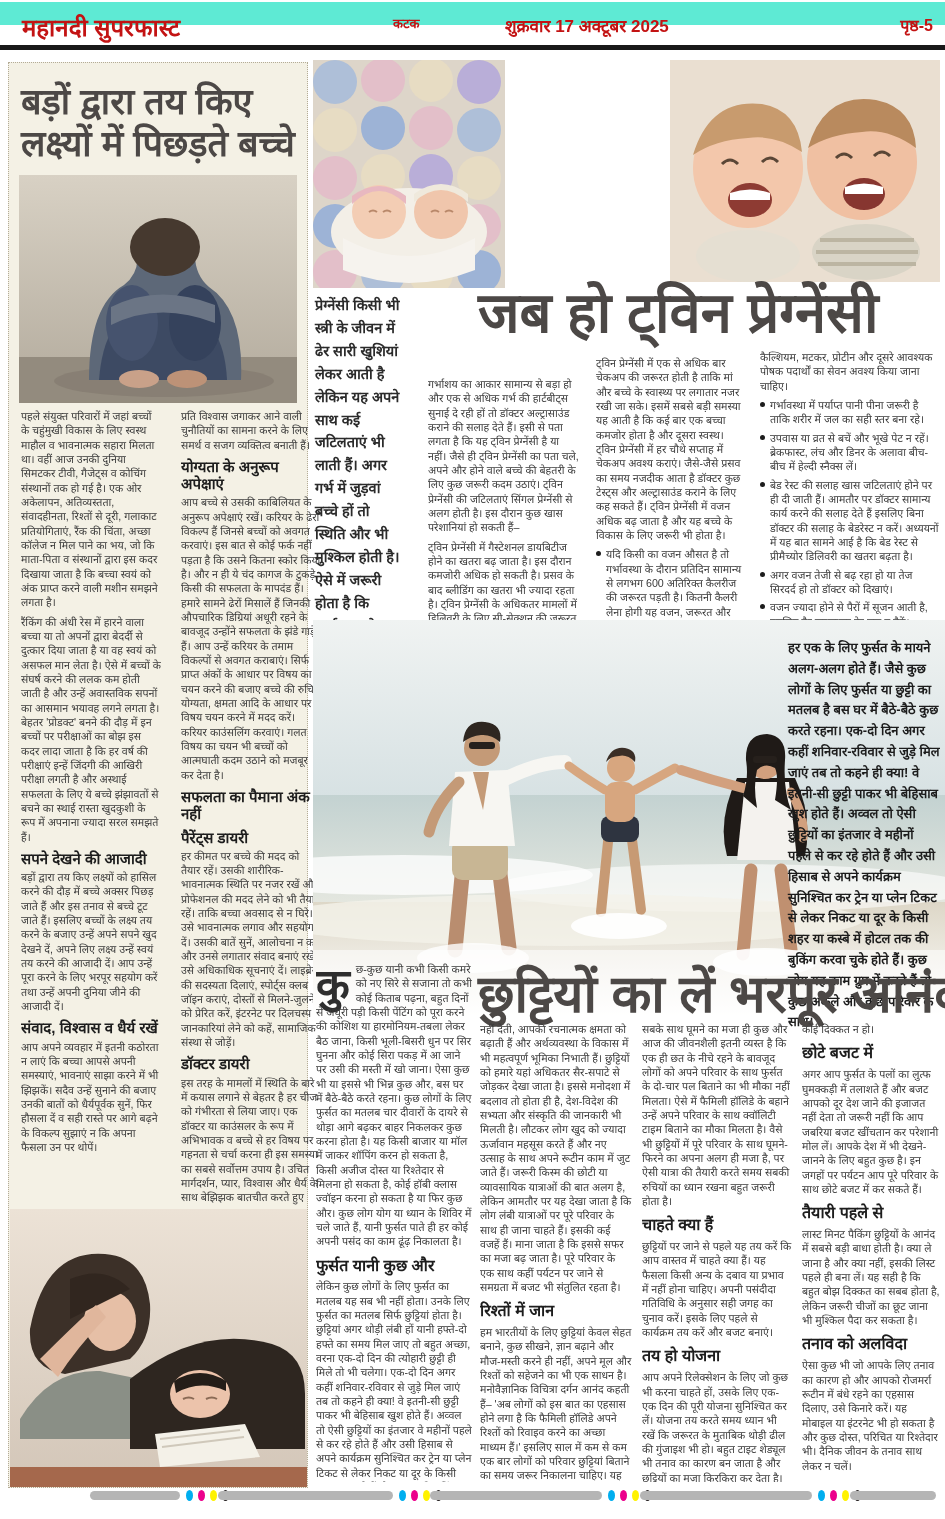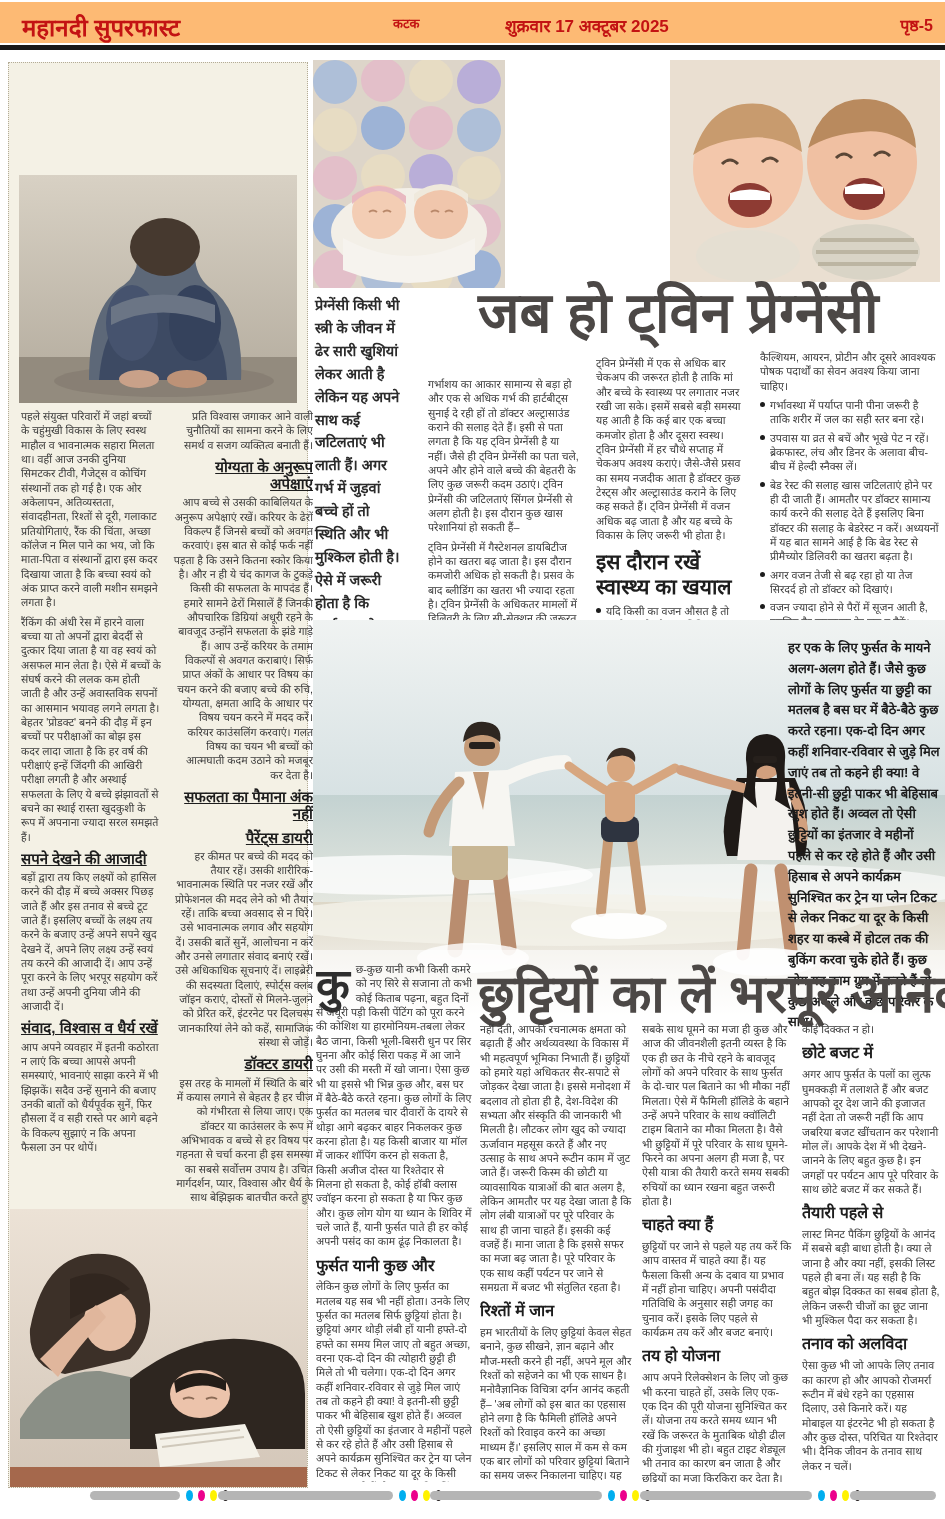--- a/index.html
+++ b/index.html
@@ -1,38 +1,38 @@
 <!DOCTYPE html>
 <html><head>
 <meta charset="utf-8">
 <style>
   * { margin:0; padding:0; box-sizing:border-box; }
   html,body { background:#ffffff; }
   body { font-family:"Liberation Sans", sans-serif; }
   .page { position:relative; width:945px; height:1519px; background:#ffffff; overflow:hidden; margin:0 auto; }
 
   
-  .masthead { position:absolute; left:0; top:2px; width:945px; height:41px; background:#fdba74; }
+  .masthead { position:absolute; left:0; top:2px; width:945px; height:23px; background:#5eead4; }
   .mast-title { position:absolute; left:22px; top:8px; font-size:24px; font-weight:bold; color:#c31313; }
   .mast-city  { position:absolute; left:393px; top:12px; font-size:13px; font-weight:bold; color:#c31313; }
   .mast-date  { position:absolute; left:505px; top:12px; font-size:17px; font-weight:bold; color:#c31313; }
   .mast-page  { position:absolute; right:12px; top:12px; font-size:16px; font-weight:bold; color:#c31313; }
   .mast-rule  { position:absolute; left:0; top:45px; width:945px; height:5px; background:#191919; }
 
   
   .kids { position:absolute; left:8px; top:62px; width:300px; height:1426px; background:#f4f1e5; border:1px dotted #b3ab96; }
   .kids-hl { position:absolute; left:12px; top:18px; width:280px; font-size:36px; line-height:1.17; font-weight:bold; color:#4c4846; }
   .kids-photo { position:absolute; left:10px; top:112px; }
   .kcol { position:absolute; top:346px; width:140px; height:796px; overflow:hidden; }
-  .kc1 { left:12px; } .kc2 { left:164px;text-align:right; }
+  .kc1 { left:12px; } .kc2 { left:172px; }
   .girls-photo { position:absolute; left:1px; top:1146px; }
 
   
   .para { font-size:10.7px; line-height:1.34; color:#3a3a3a; margin-bottom:5px; }
-  .sub  { font-size:15px; font-weight:bold; color:#1d1d1d; margin:6px 0 3px; line-height:1.15;text-decoration:underline; }
+  .sub  { font-size:15px; font-weight:bold; color:#1d1d1d; margin:6px 0 3px; line-height:1.15; }
   .subu { font-size:20px; font-weight:bold; text-decoration:underline; color:#1d1d1d; margin:9px 0 5px; line-height:1.15; }
   .hbig { font-size:16px; font-weight:bold; color:#1d1d1d; margin:8px 0 4px; line-height:1.18; }
   .bullet { display:flex; gap:5px; margin-bottom:4px; }
   .bdot { flex:none; width:5px; height:5px; border-radius:50%; background:#1d1d1d; margin-top:4px; }
   .btxt { font-size:10.7px; line-height:1.34; color:#3a3a3a; }
 
   
   .twins-photo { position:absolute; left:313px; top:60px; }
   .laugh-photo { position:absolute; left:670px; top:60px; }
   .twin-hl { position:absolute; left:478px; top:272px; width:462px; font-size:56px; font-weight:bold; color:#4c4846; text-align:left; white-space:nowrap; }
@@ -67,20 +67,24 @@
 
   <header class="masthead">
     <span class="mast-title">महानदी सुपरफास्ट</span>
     <span class="mast-city">कटक</span>
     <span class="mast-date">शुक्रवार 17 अक्टूबर 2025</span>
     <span class="mast-page">पृष्ठ-5</span>
   </header>
   <div class="mast-rule"></div>
 
   <section class="kids">
+    <h1 class="kids-hl">
+      <span>बड़ों द्वारा तय किए</span><br>
+      <span>लक्ष्यों में पिछड़ते बच्चे</span>
+    </h1>
     <svg class="kids-photo" width="278" height="228" viewBox="0 0 278 228">
       <defs>
         <linearGradient id="wall" x1="0" y1="0" x2="0" y2="1">
           <stop offset="0" stop-color="#d8d1c4"></stop>
             <stop offset="1" stop-color="#b2aa9c"></stop>
         </linearGradient>
       </defs>
       <rect width="278" height="228" fill="url(#wall)"></rect>
       <rect y="182" width="278" height="46" fill="#938b7e"></rect>
       <ellipse cx="145" cy="206" rx="110" ry="16" fill="#7f776b" opacity="0.55"></ellipse>
@@ -189,28 +193,27 @@
       <path d="M150 180 L244 180 M146 192 L248 192 M148 204 L246 204" stroke="#bcb5a2" stroke-width="4"></path>
     </svg>
     <h1 class="twin-hl">जब हो ट्विन प्रेग्नेंसी</h1>
     <p class="twin-intro">प्रेग्नेंसी किसी भी स्त्री के जीवन में ढेर सारी खुशियां लेकर आती है लेकिन यह अपने साथ कई जटिलताएं भी लाती हैं। अगर गर्भ में जुड़वां बच्चे हों तो स्थिति और भी मुश्किल होती है। ऐसे में जरूरी होता है कि गर्भावस्था के दौरान खानपान का ध्यान रखा जाए, नियमित जांच कराई जाए और डॉक्टर के सुझाव पूरी तरह माने जाएं, ताकि जच्चा-बच्चा दोनों स्वस्थ और खुश रहें।</p>
     <div class="tcol tc1">
         <div class="para">गर्भाशय का आकार सामान्य से बड़ा हो और एक से अधिक गर्भ की हार्टबीट्स सुनाई दे रही हों तो डॉक्टर अल्ट्रासाउंड कराने की सलाह देते हैं। इसी से पता लगता है कि यह ट्विन प्रेग्नेंसी है या नहीं। जैसे ही ट्विन प्रेग्नेंसी का पता चले, अपने और होने वाले बच्चे की बेहतरी के लिए कुछ जरूरी कदम उठाएं। ट्विन प्रेग्नेंसी की जटिलताएं सिंगल प्रेग्नेंसी से अलग होती है। इस दौरान कुछ खास परेशानियां हो सकती हैं–</div>
         <div class="para">ट्विन प्रेग्नेंसी में गैस्टेशनल डायबिटीज होने का खतरा बढ़ जाता है। इस दौरान कमजोरी अधिक हो सकती है। प्रसव के बाद ब्लीडिंग का खतरा भी ज्यादा रहता है। ट्विन प्रेग्नेंसी के अधिकतर मामलों में डिलिवरी के लिए सी-सेक्शन की जरूरत पड़ती है। प्रीमैच्योर बर्थ की आशंका अधिक होती है। इसके अलावा गर्भ पर अधिक भार के कारण शरीर में दर्द हो सकता है।</div>
       </div>
     <div class="tcol tc2">
         <div class="para">ट्विन प्रेग्नेंसी में एक से अधिक बार चेकअप की जरूरत होती है ताकि मां और बच्चे के स्वास्थ्य पर लगातार नजर रखी जा सके। इसमें सबसे बड़ी समस्या यह आती है कि कई बार एक बच्चा कमजोर होता है और दूसरा स्वस्थ। ट्विन प्रेग्नेंसी में हर चौथे सप्ताह में चेकअप अवश्य कराएं। जैसे-जैसे प्रसव का समय नजदीक आता है डॉक्टर कुछ टेस्ट्स और अल्ट्रासाउंड कराने के लिए कह सकते हैं। ट्विन प्रेग्नेंसी में वजन अधिक बढ़ जाता है और यह बच्चे के विकास के लिए जरूरी भी होता है।</div>
-        <div class="hbig">इस दौरान रखें स्वास्थ्य का खयाल</div>
         <div class="bullet">
           <span class="bdot"></span>
           <span class="btxt">यदि किसी का वजन औसत है तो गर्भावस्था के दौरान प्रतिदिन सामान्य से लगभग 600 अतिरिक्त कैलरीज की जरूरत पड़ती है। कितनी कैलरी लेना होगी यह वजन, जरूरत और दिनचर्या पर निर्भर करता है।</span>
         </div>
       </div>
     <div class="tcol tc3">
-        <div class="para">कैल्शियम, आयरन, प्रोटीन और दूसरे आवश्यक पोषक पदार्थों का सेवन अवश्य किया जाना चाहिए।</div>
+        <div class="para">कैल्शियम, मटकर, प्रोटीन और दूसरे आवश्यक पोषक पदार्थों का सेवन अवश्य किया जाना चाहिए।</div>
         <div class="bullet">
           <span class="bdot"></span>
           <span class="btxt">गर्भावस्था में पर्याप्त पानी पीना जरूरी है ताकि शरीर में जल का सही स्तर बना रहे।</span>
         </div>
         <div class="bullet">
           <span class="bdot"></span>
           <span class="btxt">उपवास या व्रत से बचें और भूखे पेट न रहें। ब्रेकफास्ट, लंच और डिनर के अलावा बीच-बीच में हेल्दी स्नैक्स लें।</span>
         </div>
         <div class="bullet">
           <span class="bdot"></span>

